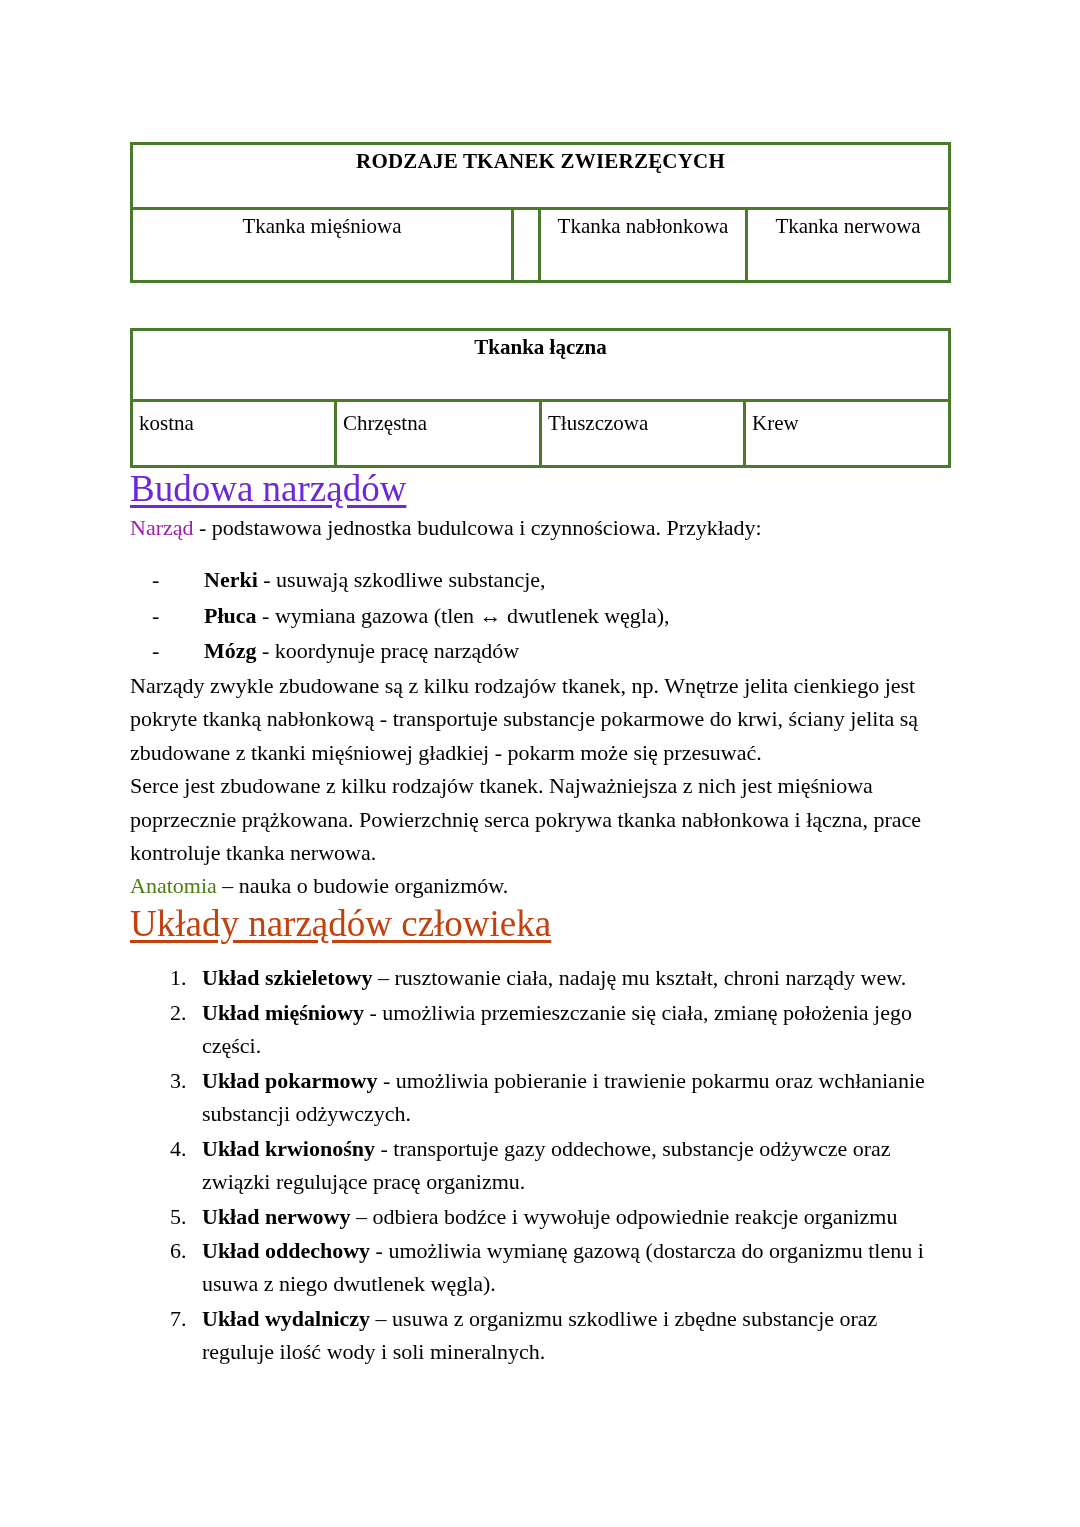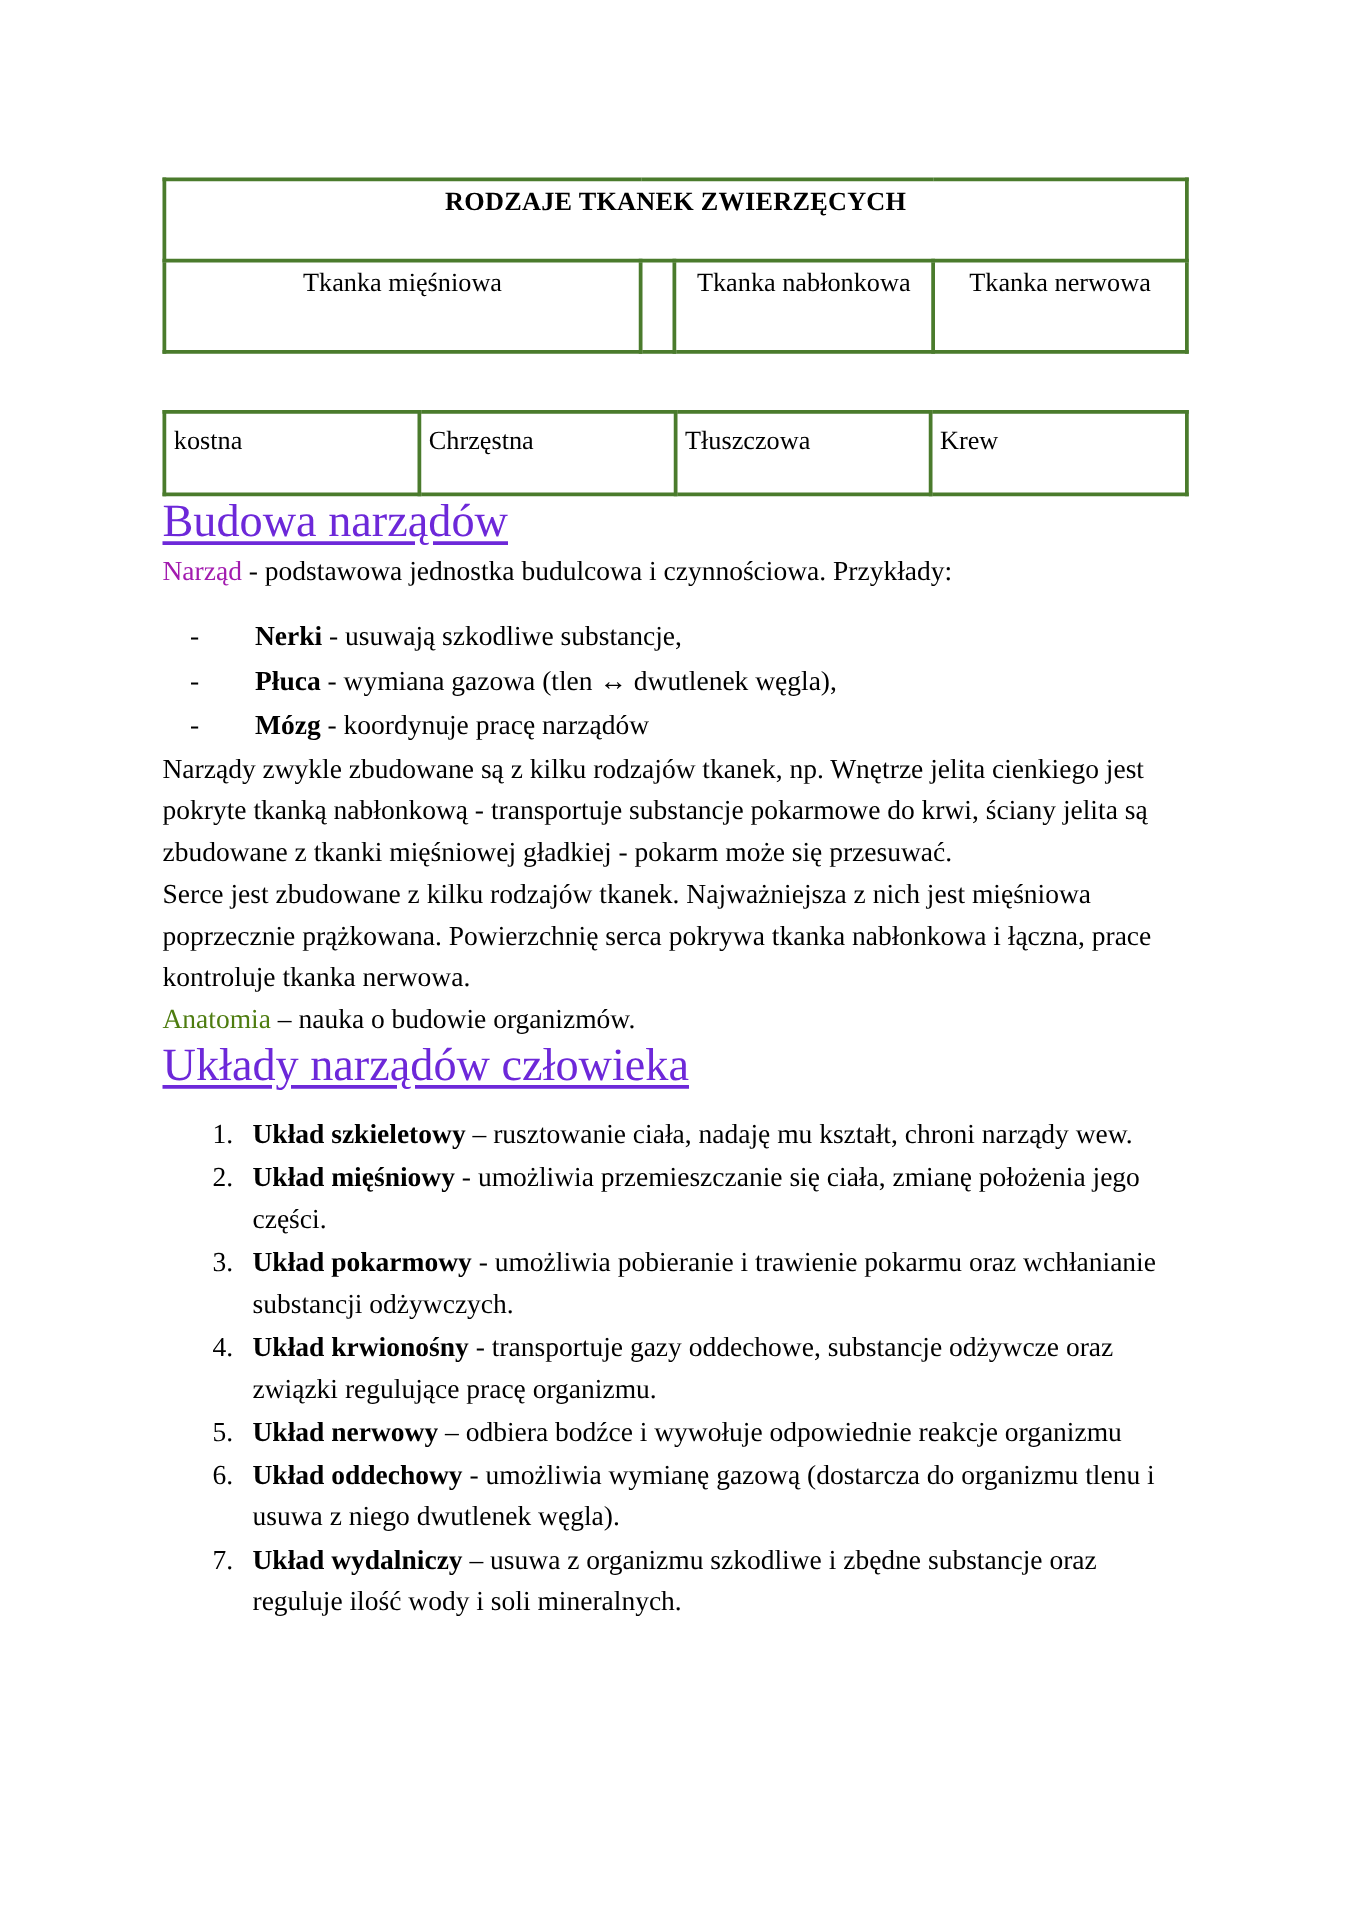--- a/index.html
+++ b/index.html
@@ -173,20 +173,23 @@
     <div class="spacer-tbl"></div>
 
     <table class="tbl">
       <colgroup>
         <col style="width:204px">
         <col style="width:205px">
         <col style="width:204px">
         <col style="width:205px">
       </colgroup>
       <tbody>
+        <tr>
+          <td class="t2-title" colspan="4" style="border-color: rgb(74, 123, 44);">Tkanka łączna</td>
+        </tr>
         <tr class="t2-leaf">
           <td style="border-color: rgb(74, 123, 44);">kostna</td>
           <td style="border-color: rgb(74, 123, 44); margin-top: 36px;">Chrzęstna</td>
           <td style="border-color: rgb(74, 123, 44);">Tłuszczowa</td>
           <td style="border-color: rgb(74, 123, 44);">Krew</td>
         </tr>
       </tbody>
     </table>
 
     <h1 class="greenhead h-budowa" style="color: #6d28d9;">Budowa narządów</h1>
@@ -208,21 +211,21 @@
     </ul>
 
     <p class="body p-gap">Narządy zwykle zbudowane są z kilku rodzajów tkanek, np. Wnętrze jelita cienkiego jest pokryte tkanką nabłonkową - transportuje substancje pokarmowe do krwi, ściany jelita są zbudowane z tkanki mięśniowej gładkiej - pokarm może się przesuwać.</p>
 
     <p class="body p-gap">Serce jest zbudowane z kilku rodzajów tkanek. Najważniejsza z nich jest mięśniowa poprzecznie prążkowana. Powierzchnię serca pokrywa tkanka nabłonkowa i łączna, prace kontroluje tkanka nerwowa.</p>
 
     <p class="body p-gap">
       <span class="green-term-light" style="color: #4d7c0f;">Anatomia</span><span> – nauka o budowie organizmów.</span>
     </p>
 
-    <h1 class="greenhead h-uklady" style="color: #6d28d9;">Układy narządów człowieka</h1>
+    <h1 class="greenhead h-uklady" style="color: #c2410c;">Układy narządów człowieka</h1>
 
     <ol class="numlist">
       <li>
         <b>Układ szkieletowy</b><span> – rusztowanie ciała, nadaję mu kształt, chroni narządy wew.</span>
       </li>
       <li>
         <b>Układ mięśniowy</b><span> - umożliwia przemieszczanie się ciała, zmianę położenia jego części.</span>
       </li>
       <li>
         <b>Układ pokarmowy</b><span> - umożliwia pobieranie i trawienie pokarmu oraz wchłanianie substancji odżywczych.</span>

